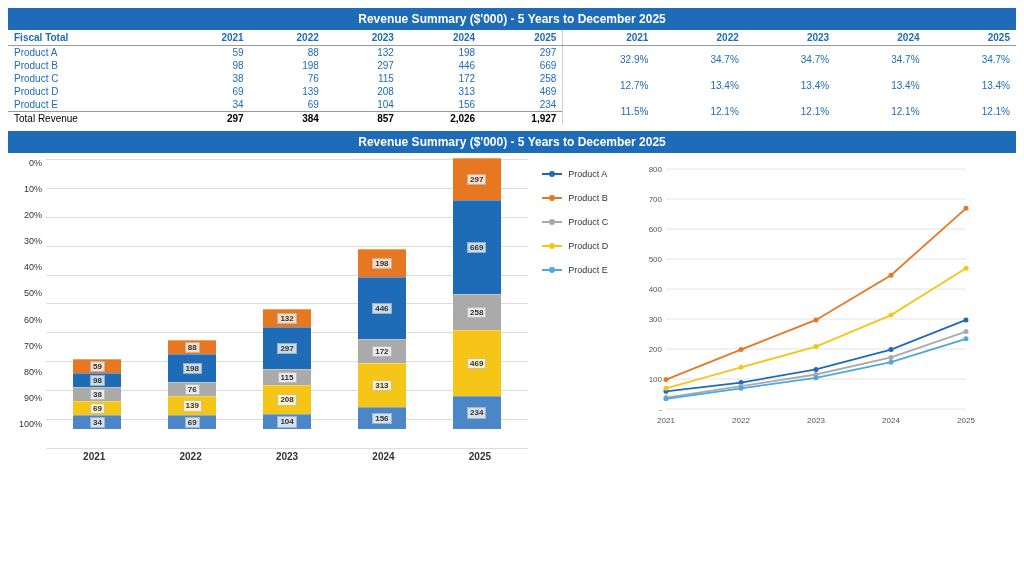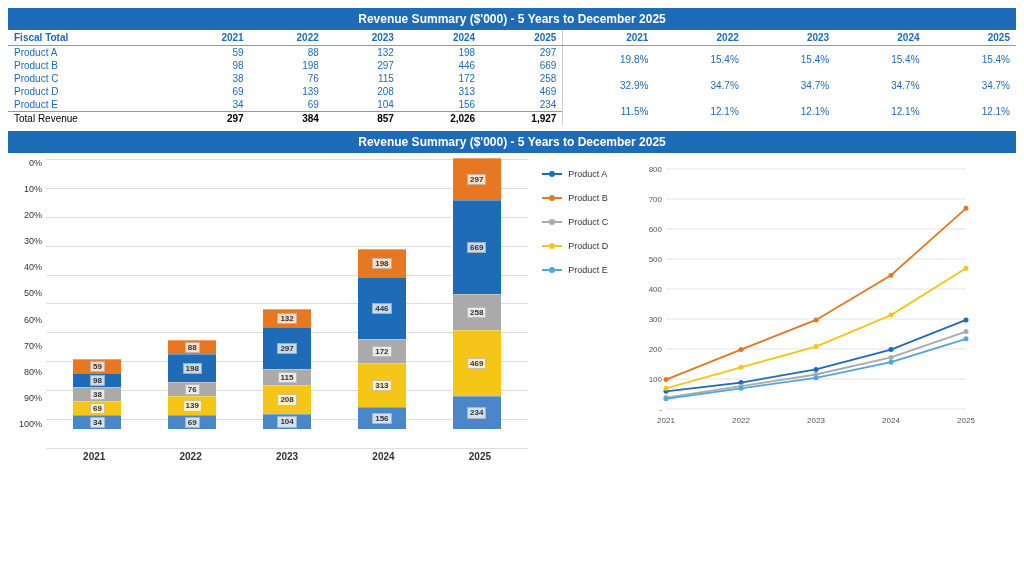--- a/index.html
+++ b/index.html
@@ -249,33 +249,33 @@
         <thead>
           <tr class="table-header-row">
             <th>2021</th>
             <th>2022</th>
             <th>2023</th>
             <th>2024</th>
             <th>2025</th>
           </tr>
         </thead>
         <tbody id="right-table-body">
-        <tr class="data-row">
-              <td style="color: rgb(30, 107, 184);">19.8%</td>
-              <td style="color: rgb(30, 107, 184);">15.4%</td>
-              <td style="color: rgb(30, 107, 184);">15.4%</td>
-              <td style="color: rgb(30, 107, 184);">15.4%</td>
-              <td style="color: rgb(30, 107, 184);">15.4%</td>
-            </tr>
             <tr class="data-row">
               <td style="color: rgb(30, 107, 184);">32.9%</td>
               <td style="color: rgb(30, 107, 184);">34.7%</td>
               <td style="color: rgb(30, 107, 184);">34.7%</td>
               <td style="color: rgb(30, 107, 184);">34.7%</td>
               <td style="color: rgb(30, 107, 184);">34.7%</td>
+            </tr>
+            <tr class="data-row">
+              <td style="color: rgb(30, 107, 184);">12.7%</td>
+              <td style="color: rgb(30, 107, 184);">13.4%</td>
+              <td style="color: rgb(30, 107, 184);">13.4%</td>
+              <td style="color: rgb(30, 107, 184);">13.4%</td>
+              <td style="color: rgb(30, 107, 184);">13.4%</td>
             </tr>
             <tr class="data-row">
               <td style="color: rgb(30, 107, 184);">11.5%</td>
               <td style="color: rgb(30, 107, 184);">12.1%</td>
               <td style="color: rgb(30, 107, 184);">12.1%</td>
               <td style="color: rgb(30, 107, 184);">12.1%</td>
               <td style="color: rgb(30, 107, 184);">12.1%</td>
             </tr>
           </tbody>
       </table>

